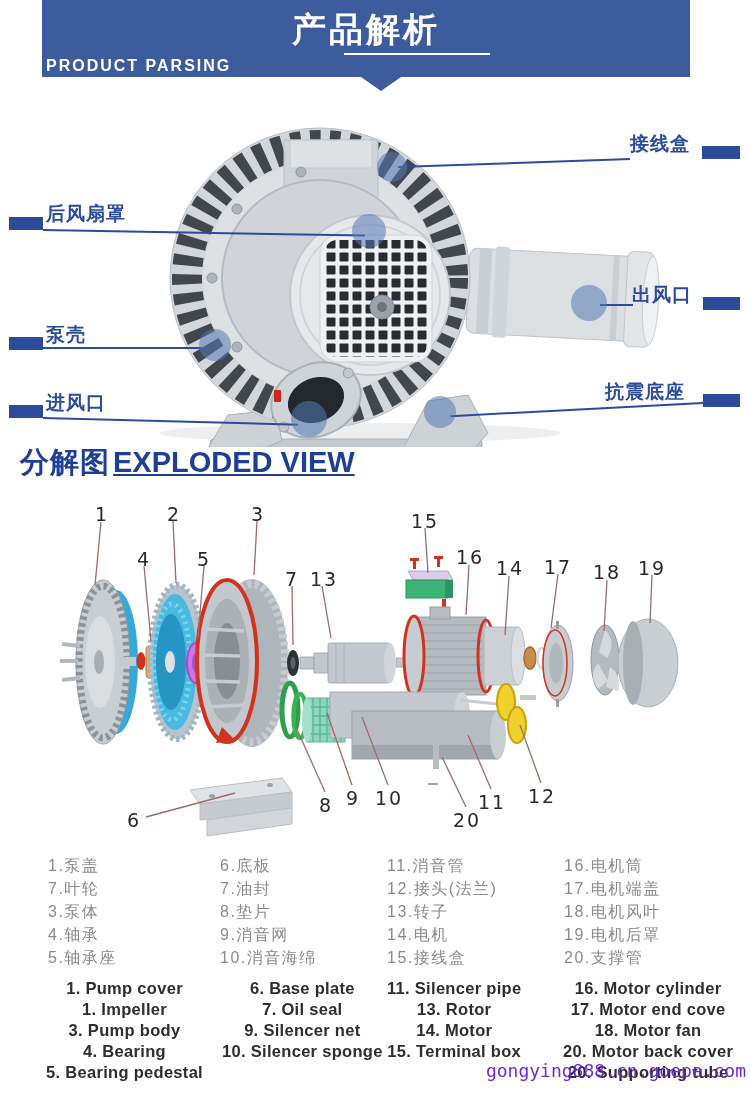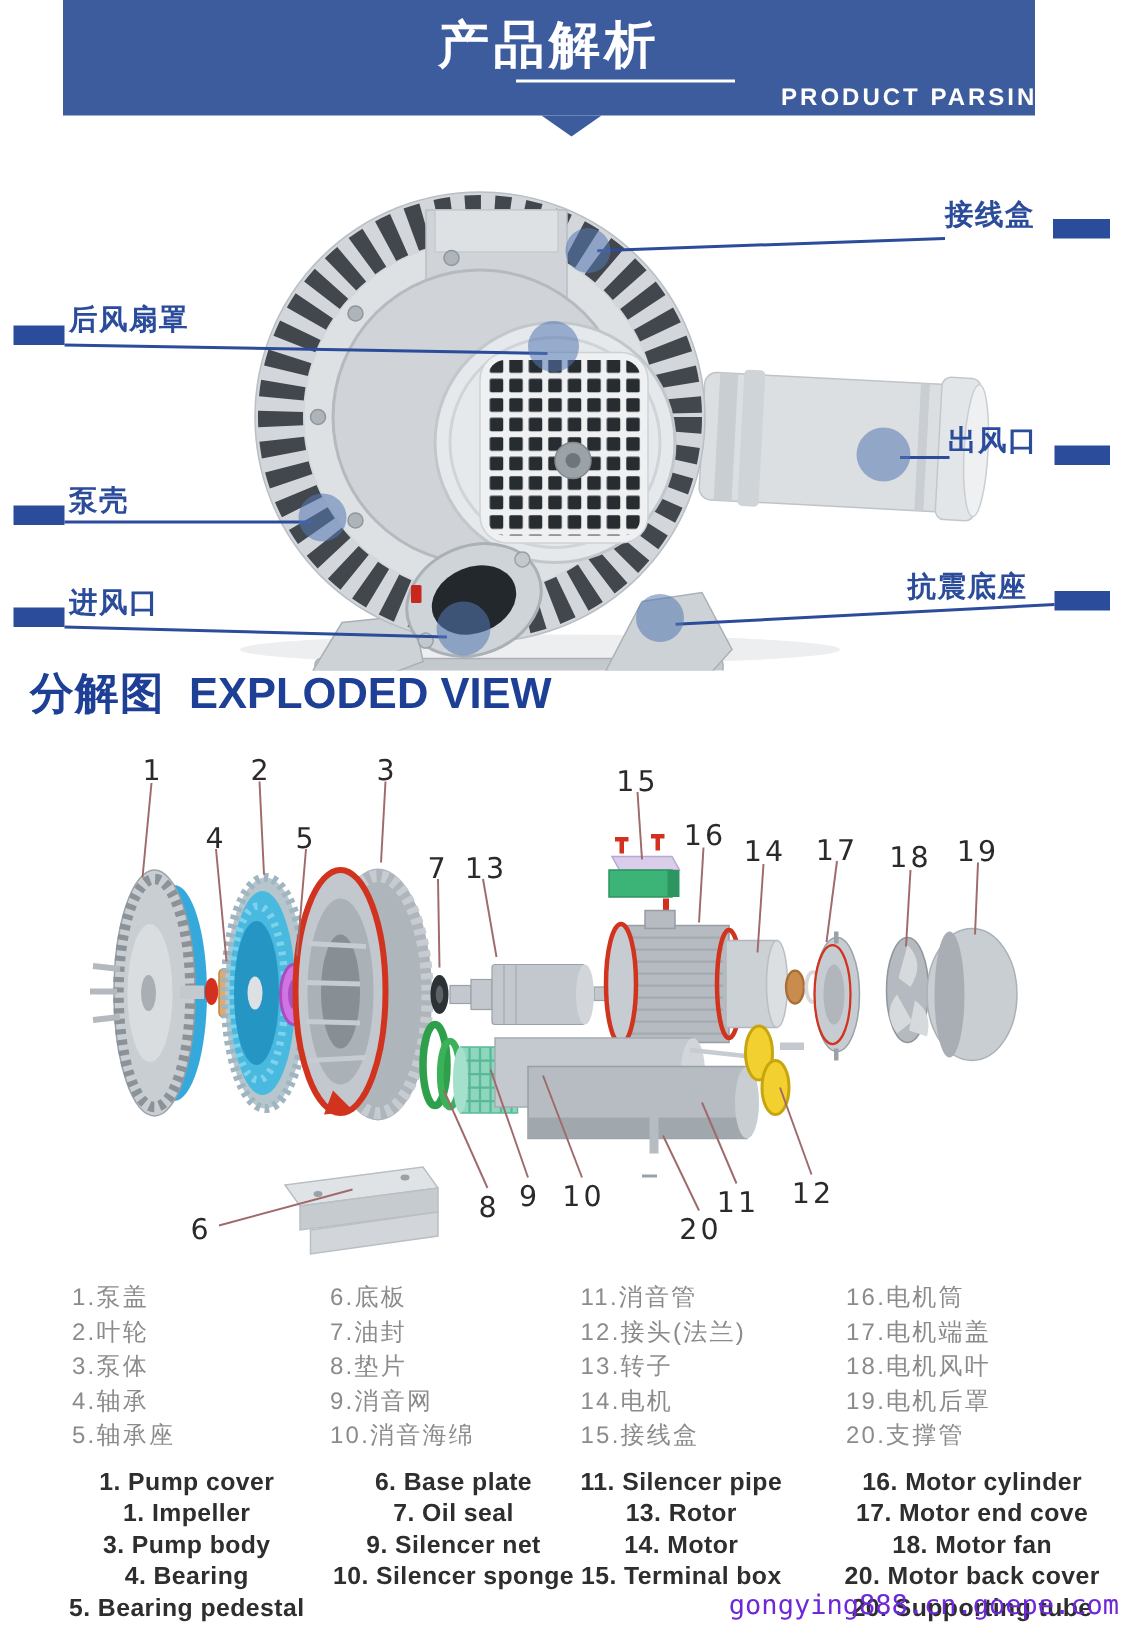--- a/index.html
+++ b/index.html
@@ -3,36 +3,36 @@
 <meta charset="utf-8">
 <style>
   html,body{margin:0;padding:0;background:#ffffff;}
   .page{position:relative;width:750px;height:1094px;background:#ffffff;overflow:hidden;
         font-family:"Liberation Sans","DejaVu Sans",sans-serif;}
   
   .banner{position:absolute;left:0;top:0;width:648px;height:77px;background:#3d5c9d;margin-left:42px;}
   .banner-title{position:absolute;left:0;top:7px;width:100%;text-align:center;
       font-size:34px;font-weight:bold;color:#ffffff;letter-spacing:3px;}
   .banner-rule{position:absolute;left:302px;top:53px;width:146px;height:2px;background:#ffffff;}
-  .banner-subtitle{position:absolute;left:16px;top:57px;width:100%;text-align:right;
+  .banner-subtitle{position:absolute;left:4px;top:57px;width:100%;text-align:left;
       font-size:16px;font-weight:bold;color:#ffffff;letter-spacing:2px;}
   .banner-notch{position:absolute;left:361px;top:77px;width:0;height:0;
       border-left:20px solid transparent;border-right:20px solid transparent;
       border-top:14px solid #3d5c9d;}
   
   .co-text{position:absolute;font-size:19px;font-weight:bold;color:#2b4b9b;
       letter-spacing:1px;white-space:nowrap;line-height:1.1;}
   .co-bullet{position:absolute;background:#2b4b9b;}
   .co-line{position:absolute;height:2px;background:#2b4b9b;transform-origin:left center;}
   .co-line.from-right{transform-origin:right center;}
   .co-dot{position:absolute;border-radius:50%;background:rgba(85,120,178,0.55);}
   
   .section-title{position:absolute;left:20px;top:443px;font-size:29px;font-weight:600;
       color:#1e3f96;letter-spacing:1px;white-space:nowrap;}
-  .section-title .en{margin-left:16px;letter-spacing:0;}
+  .section-title .en{margin-left:3px;letter-spacing:0;text-decoration:underline;}
   
   .exploded{position:absolute;left:0;top:495px;width:750px;height:365px;}
   .pnum{position:absolute;transform:translate(-50%,-50%);font-size:19px;color:#2a2a2a;
       letter-spacing:2px;font-family:"DejaVu Sans",sans-serif;white-space:nowrap;}
   
   .parts-cn{position:absolute;top:854px;left:0;width:750px;font-size:16px;color:#8b8b8b;
       letter-spacing:1.5px;}
   .parts-cn .col{position:absolute;top:0;line-height:23px;white-space:nowrap;}
   .parts-en{position:absolute;top:978px;left:0;width:750px;font-size:16.5px;font-weight:bold;
       color:#2e2e2e;letter-spacing:0.3px;}
@@ -315,21 +315,21 @@
     <span class="pnum" style="left:353px;top:303px">9</span>
     <span class="pnum" style="left:389px;top:303px">10</span>
     <span class="pnum" style="left:467px;top:325px">20</span>
     <span class="pnum" style="left:492px;top:307px">11</span>
     <span class="pnum" style="left:542px;top:301px">12</span>
   </div>
 
   <div class="parts-cn">
     <div class="col" style="left:48px">
       <div>1.泵盖</div>
-      <div>2.叶轮</div>
+      <div>7.叶轮</div>
       <div>3.泵体</div>
       <div>4.轴承</div>
       <div>5.轴承座</div>
     </div>
     <div class="col" style="left:220px">
       <div>6.底板</div>
       <div>7.油封</div>
       <div>8.垫片</div>
       <div>9.消音网</div>
       <div>10.消音海绵</div>

